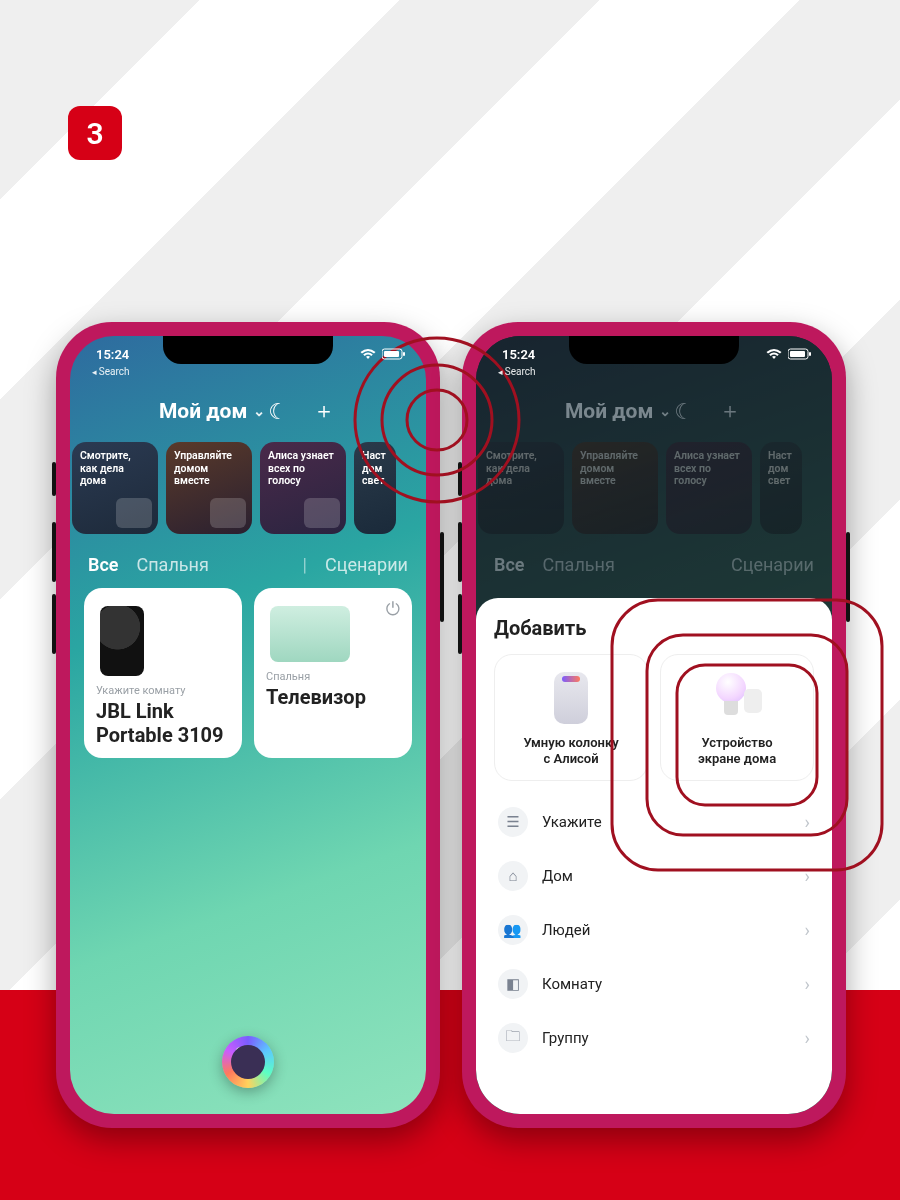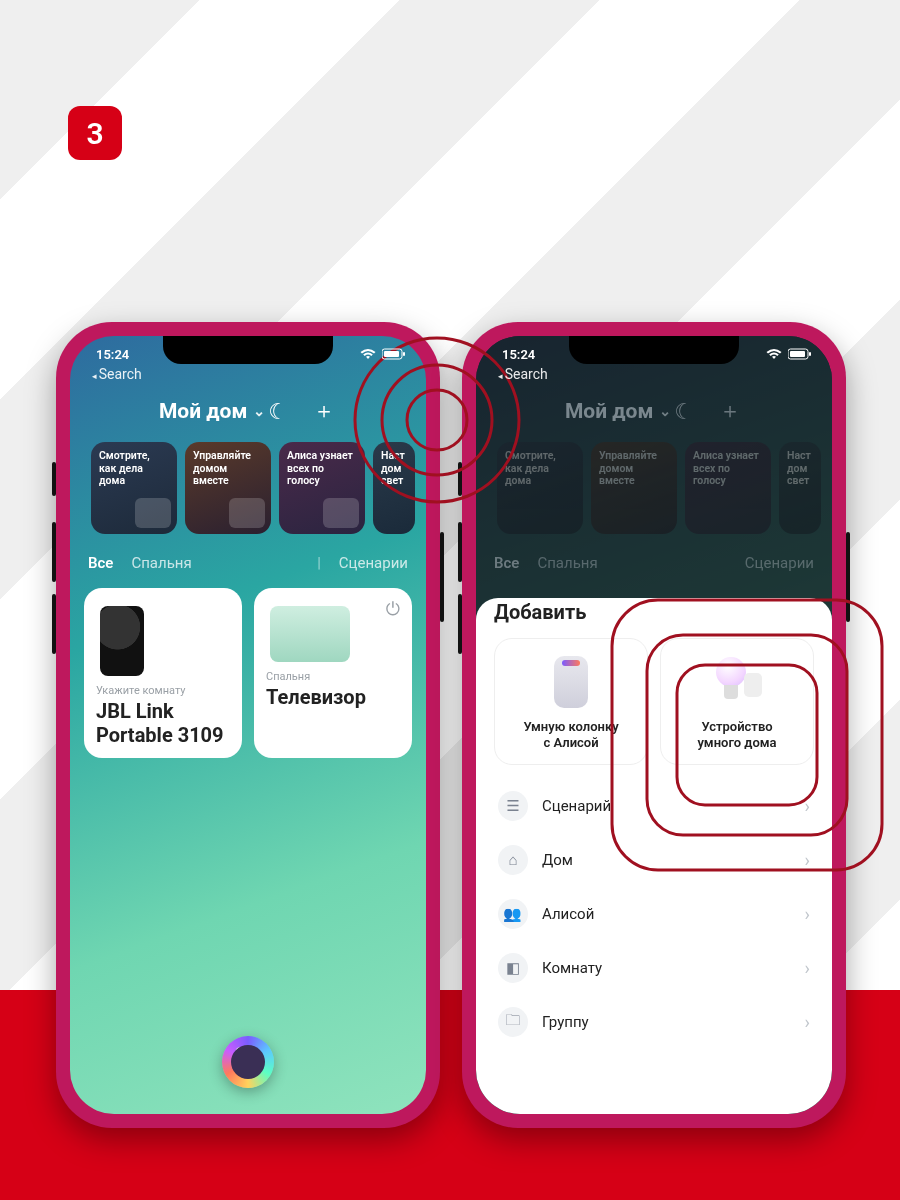--- a/index.html
+++ b/index.html
@@ -59,46 +59,46 @@
     z-index: 50;
   }
 
   
   .screen.home {
     background: linear-gradient(160deg, #2e6b9f 0%, #2aa6a2 35%, #6fd6b1 70%, #8fe3bd 100%);
     color: #fff;
   }
   .status-bar { position:absolute; top:8px; left:0; right:0; height:24px; font-size:13px; color:#fff; z-index:40;}
   .status-bar .time { position:absolute; left:26px; top:3px; font-weight:600; }
-  .status-bar .crumb { position:absolute; left:22px; top:22px; font-size:14px; opacity:.9;}
+  .status-bar .crumb { position:absolute; left:22px; top:22px; font-size:10px; opacity:.9;}
   .status-bar .crumb::before{content:"◂ "; font-size:9px;}
   .status-bar .right-icons{position:absolute; right:20px; top:4px; display:flex; gap:6px; align-items:center;}
   .wifi-icon, .batt-icon { display:inline-block; }
   .wifi-icon svg, .batt-icon svg { display:block; }
 
   .hdr { position:absolute; top:62px; left:18px; right:18px; display:flex; align-items:center; justify-content:center;}
   .hdr-title{ font-size:21px; font-weight:700; display:flex; align-items:center; gap:6px;}
   .chev-down{ font-size:14px; opacity:.9;}
   .hdr-actions{ display:flex; gap:20px; font-size:22px;}
   .icon-btn{ width:26px; height:26px; display:flex; align-items:center; justify-content:center; }
 
-  .promo-row{ position:absolute; top:106px; left:21px; right:0; display:flex; gap:8px; overflow:hidden;}
+  .promo-row{ position:absolute; top:106px; left:2px; right:0; display:flex; gap:8px; overflow:hidden;}
   .promo{
     width:86px; height:92px; border-radius:14px; padding:8px 8px;
     font-size:10.5px; line-height:1.2; font-weight:600; color:#fff;
     position:relative; flex:0 0 auto;
     background: linear-gradient(160deg,#3f3250,#1f2733);
   }
   .promo.p1{background:linear-gradient(160deg,#2b3a52,#1d2a3a);}
   .promo.p2{background:linear-gradient(160deg,#5a3a2a,#2a2030);}
   .promo.p3{background:linear-gradient(160deg,#4a2a4a,#2a2440);}
   .promo.p4{background:linear-gradient(160deg,#2a3a4a,#1a2a3a); width:42px;}
   .promo .thumb{position:absolute; bottom:6px; right:6px; width:36px; height:30px; border-radius:6px; background:rgba(255,255,255,.18);}
 
-  .tabs{ position:absolute; top:218px; left:18px; right:18px; display:flex; align-items:center; font-size:15px; gap:18px; }
+  .tabs{ position:absolute; top:218px; left:18px; right:18px; display:flex; align-items:center; font-size:18px; gap:18px; }
   .tabs .tab{ opacity:.75;}
   .tabs .tab.active{ opacity:1; font-weight:600;}
   .tabs .spacer{flex:1;}
   .tabs .divider{opacity:.5;}
 
   .cards{position:absolute; top:252px; left:14px; right:14px; display:flex; gap:12px;}
   .card{
     background:#fff; color:#222; border-radius:18px; padding:12px; width:160px; height:170px;
     position:relative;
   }
@@ -123,21 +123,21 @@
   .screen.sheet { background:#1a2430; }
   .dimlayer{ position:absolute; inset:0; background:linear-gradient(160deg,#2e6b9f,#2aa6a2 40%,#6fd6b1 80%); filter:brightness(.35) saturate(.6);}
   .dim-ui{ position:absolute; inset:0; opacity:.55; }
   .dim-ui .hdr-title{color:#cbd3da;}
   .dim-ui .promo{filter:grayscale(.3) brightness(.6);}
   .dim-ui .tabs, .dim-ui .hdr-actions{color:#aeb6bd;}
 
   .bottom-sheet{
     position:absolute; left:0; right:0; bottom:0; top:262px;
     background:#fff; border-top-left-radius:22px; border-top-right-radius:22px;
-    color:#222; padding:2px 18px 10px;
+    color:#222; padding:18px 18px 10px;
   }
   .sheet-title{ font-size:20px; font-weight:700; margin-bottom:14px;}
   .sheet-cards{ display:flex; gap:12px; margin-bottom:14px;}
   .sheet-card{
     flex:1; border:1px solid #eee; border-radius:18px; padding:14px 8px 12px;
     text-align:center; font-size:13px; background:#fff;
   }
   .sheet-card .sc-img{ height:58px; display:flex; align-items:center; justify-content:center; margin-bottom:8px;}
   .sc-line{font-weight:600; line-height:1.25;}
   .speaker-shape{width:34px;height:52px;border-radius:10px;background:linear-gradient(#e8e8ee,#cfcfdb);position:relative;}
@@ -310,38 +310,38 @@
           </div>
           <div class="sheet-card">
             <div class="sc-img">
                 <div class="bulb-shape">
                   <div class="bulb"></div>
                   <div class="base"></div>
                   <div class="plug"></div>
                 </div>
               </div>
             <div class="sc-line">Устройство</div>
-            <div class="sc-line">умного дома</div>
+            <div class="sc-line">экране дома</div>
           </div>
         </div>
 
         <div class="sheet-list">
           <div class="sheet-item">
             <span class="mi">☰</span>
-            <span class="lbl">Сценарий</span>
+            <span class="lbl">Укажите</span>
             <span class="chev">›</span>
           </div>
           <div class="sheet-item">
             <span class="mi">⌂</span>
             <span class="lbl">Дом</span>
             <span class="chev">›</span>
           </div>
           <div class="sheet-item">
             <span class="mi">👥</span>
-            <span class="lbl">Алисой</span>
+            <span class="lbl">Людей</span>
             <span class="chev">›</span>
           </div>
           <div class="sheet-item">
             <span class="mi">◧</span>
             <span class="lbl">Комнату</span>
             <span class="chev">›</span>
           </div>
           <div class="sheet-item">
             <span class="mi">🗀</span>
             <span class="lbl">Группу</span>

